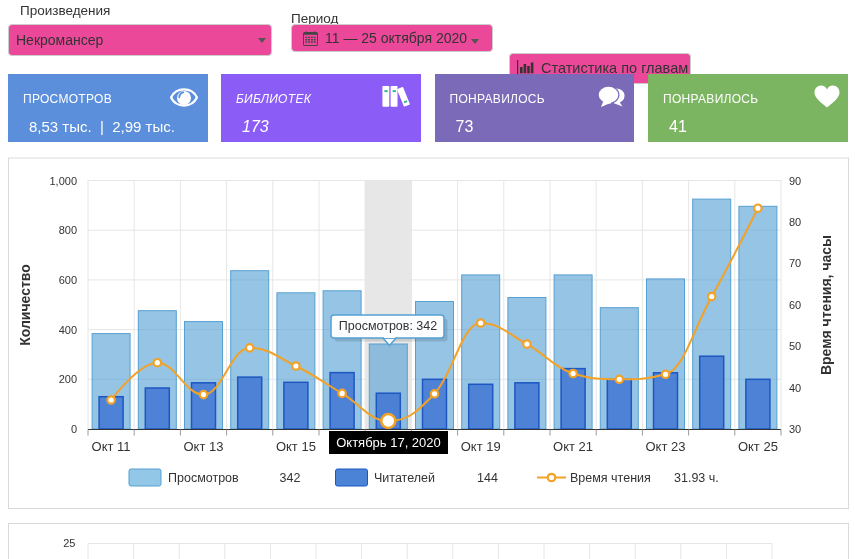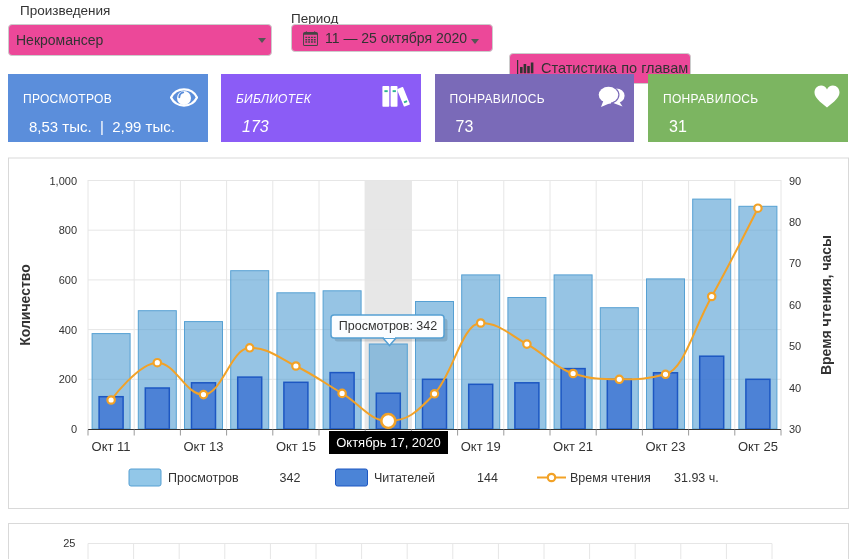--- a/index.html
+++ b/index.html
@@ -225,16 +225,16 @@
         <ellipse cx="10.5" cy="8.8" rx="9.8" ry="8"></ellipse>
       </g>
       <polygon points="5.5,14.5 3,21 13,16.8" fill="#fff" stroke="#7a6ab8" stroke-width="2"></polygon>
       <ellipse cx="10.5" cy="8.8" rx="9.8" ry="8" fill="#fff"></ellipse>
       <polygon points="5.5,14.5 3,21 13,16.8" fill="#fff"></polygon>
       <polygon points="6,13 13,13 13,17.5 6,17.5" fill="#fff"></polygon>
     </svg>
 </div>
 <div class="card" style="left:648px;background:#7cb561;text-align:center;">
 <div class="t">ПОНРАВИЛОСЬ</div>
-    <div class="v">31</div>
+    <div class="v">41</div>
 <svg style="right:8px;top:11px;" width="26" height="23" viewBox="0 0 26 23">
       <path d="M13 22.5 C5.5 16.5 0.5 12.5 0.5 7.3 C0.5 3.5 3.3 0.5 7.1 0.5 C9.6 0.5 12 2 13 4.4 C14 2 16.4 0.5 18.9 0.5 C22.7 0.5 25.5 3.5 25.5 7.3 C25.5 12.5 20.5 16.5 13 22.5 Z" fill="#fff"></path>
     </svg>
 </div>
 </body></html>

